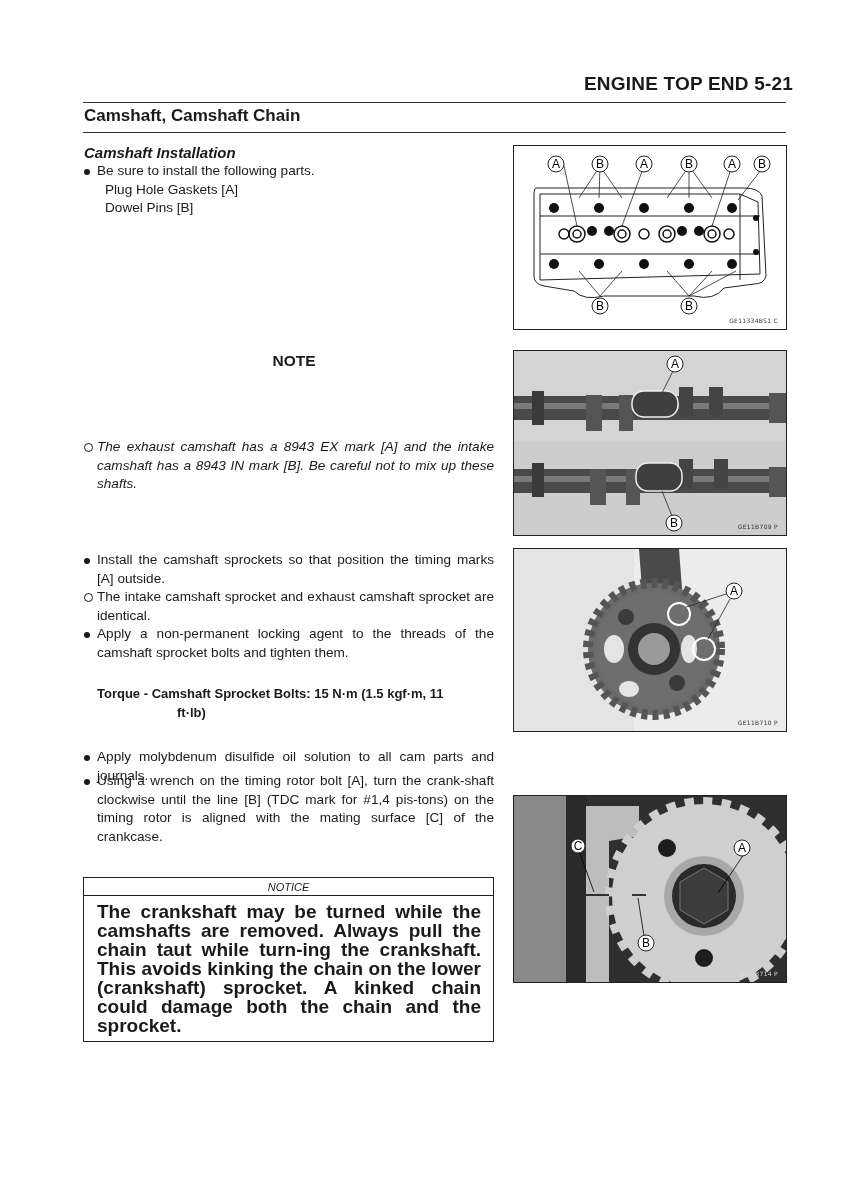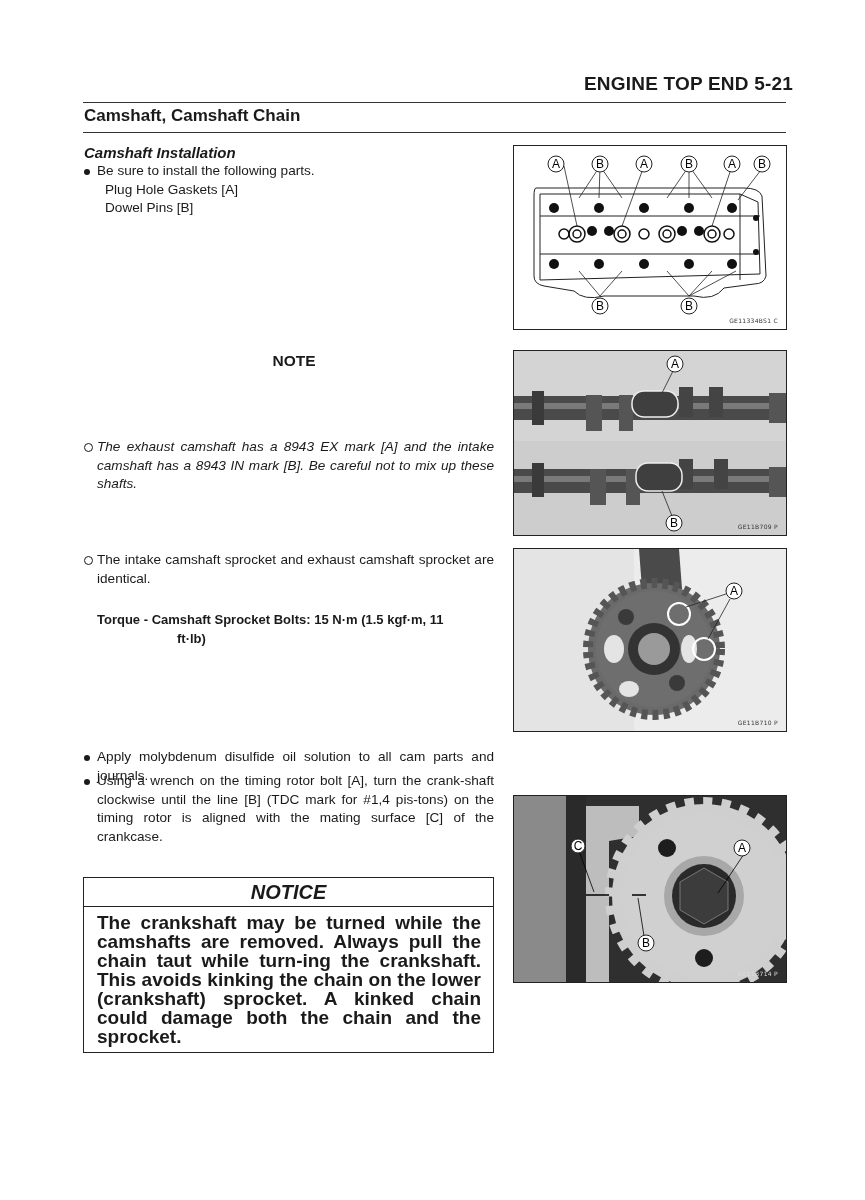--- a/index.html
+++ b/index.html
@@ -15,21 +15,21 @@
   .row { position: relative; padding-left: 13px; text-align: justify; }
   .row .mk { position: absolute; left: 0; top: 0; }
   .bullet { display: inline-block; width: 6px; height: 6px; background: #1a1a1a; border-radius: 50%; margin-top: 7px; }
   .circle { display: inline-block; width: 7px; height: 7px; border: 1px solid #1a1a1a; border-radius: 50%; margin-top: 5px; box-sizing: border-box; width: 9px; height: 9px; }
   .indent { padding-left: 21px; }
   .note-title { left: 84px; width: 420px; top: 352px; text-align: center; font-weight: bold; font-size: 15.5px; padding-left: 0; }
   .italic { font-style: italic; }
   .torque { font-weight: bold; font-size: 13px; line-height: 19px; padding-left: 13px; margin-top: 22px; }
   .torque .cont { display: block; padding-left: 80px; }
   .notice { left: 83px; top: 877px; width: 409px; border: 1.5px solid #222; }
-  .notice-head { text-align: center; font-weight: bold; font-style: italic; font-size: 20px; padding: 3px 0 2px 0; border-bottom: 1.5px solid #222; }
+  .notice-head { text-align: center; font-weight: normal; font-style: italic; font-size: 11px; padding: 3px 0 2px 0; border-bottom: 1.5px solid #222; }
   .notice-body { font-weight: bold; font-size: 19px; line-height: 19px; padding: 6px 12px 6px 13px; text-align: justify; }
   .figure { left: 513px; width: 272px; border: 1.5px solid #222; background: #fff; overflow: hidden; }
   .figure svg { display: block; }
   .fig-code { position: absolute; right: 8px; bottom: 5px; font-size: 6px; color: #333; font-family: "DejaVu Sans", sans-serif; letter-spacing: 0.3px; }
   .callout text { font-family: "Liberation Sans", sans-serif; font-size: 12px; }
 </style>
 </head>
 <body>
 
 <div class="abs page-header">ENGINE TOP END 5-21</div>
@@ -50,22 +50,30 @@
 <div class="abs note-title">NOTE</div>
 <div class="abs block txt italic" style="top:392px;margin-top:46px;">
   <div class="row">
     <span class="mk circle"></span>
     <span>The exhaust camshaft has a 8943 EX mark [A] and the intake camshaft has a 8943 IN mark [B]. Be careful not to mix up these shafts.</span>
   </div>
 </div>
 
 <div class="abs block txt" style="top:551px;">
   <div class="row">
+    <span class="mk bullet"></span>
+    <span>Install the camshaft sprockets so that position the timing marks [A] outside.</span>
+  </div>
+  <div class="row">
     <span class="mk circle"></span>
     <span>The intake camshaft sprocket and exhaust camshaft sprocket are identical.</span>
+  </div>
+  <div class="row">
+    <span class="mk bullet"></span>
+    <span>Apply a non-permanent locking agent to the threads of the camshaft sprocket bolts and tighten them.</span>
   </div>
   <div class="torque">
     <span>Torque - Camshaft Sprocket Bolts:  15 N·m (1.5 kgf·m, 11</span>
     <span class="cont">ft·lb)</span>
   </div>
 </div>
 
 <div class="abs block txt" style="top:748px;">
   <div class="row">
     <span class="mk bullet"></span>

